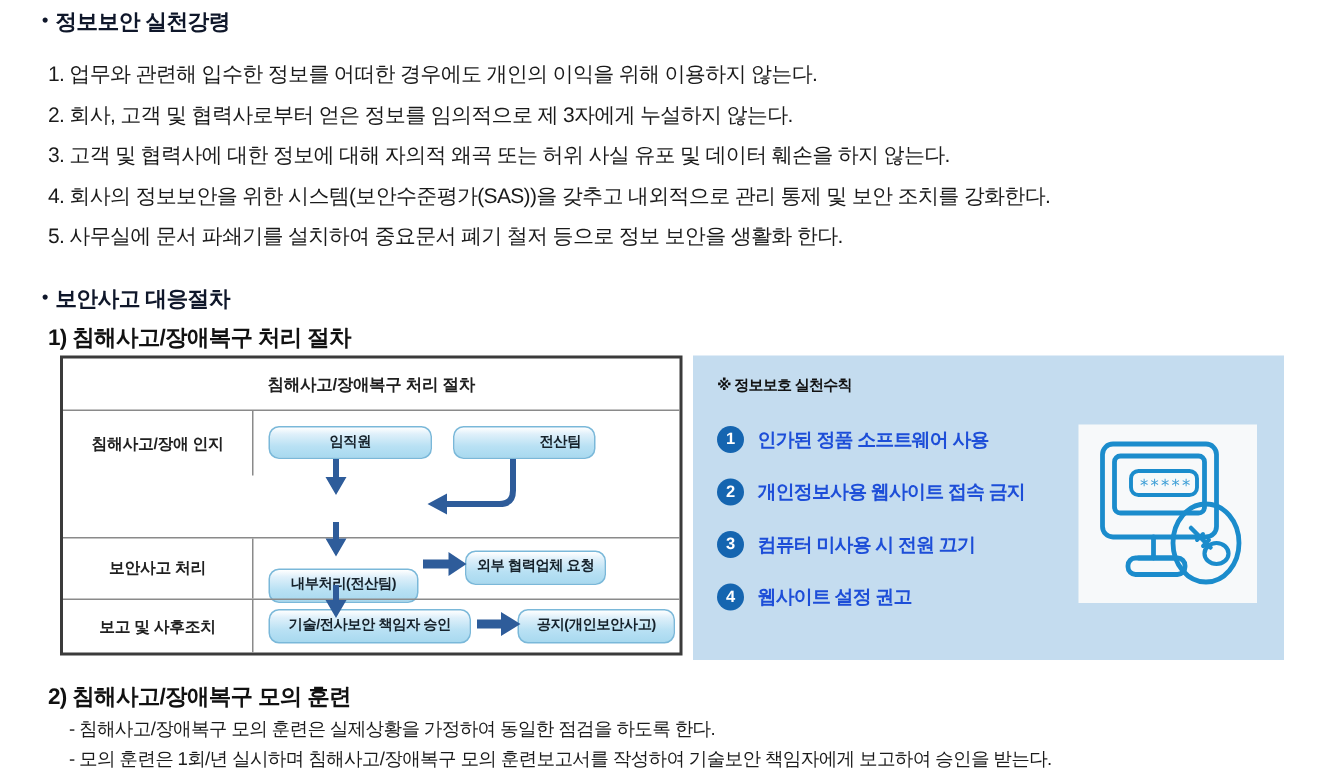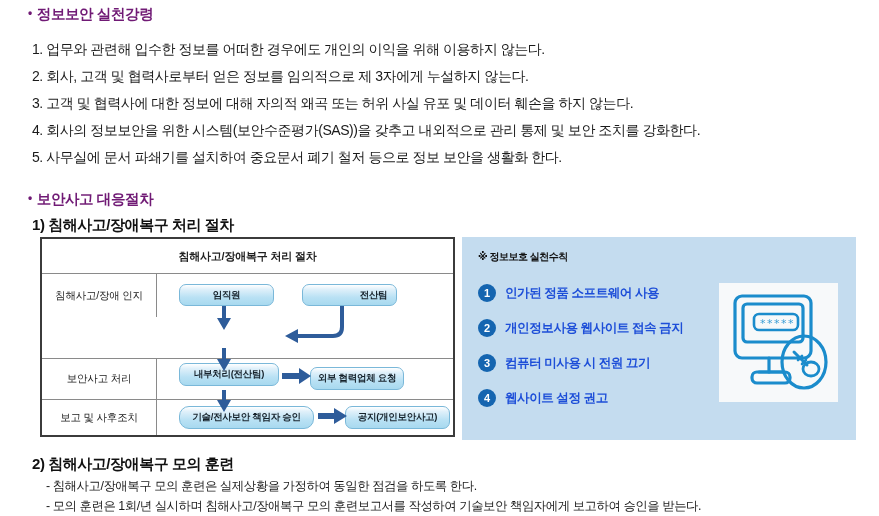--- a/index.html
+++ b/index.html
@@ -11,21 +11,21 @@
     overflow: hidden;
   }
   #page { position: relative; width: 879px; height: 516px; }
 
   
   .section-head {
     position: absolute;
     font-size: 14.5px;
     font-weight: bold;
     letter-spacing: -0.4px;
-    color: #701a75;
+    color: #0f172a;
     white-space: nowrap;
   }
   .section-head .bullet {
     display: inline-block;
     margin-right: 5px;
     font-size: 12px;
     vertical-align: 2px;
   }
   .rule {
     position: absolute;
@@ -58,24 +58,24 @@
     border: 2px solid #3b3b3b;
     background: #fff;
   }
   .fl-row {
     position: absolute; left: 0; width: 100%;
     border-top: 1px solid #8a8a8a;
   }
   .fl-row.first { border-top: none; }
   .fl-label {
     position: absolute; left: 0; top: 0;
-    width: 115px; height: 100%;
+    width: 127px; height: 100%;
     border-right: 1px solid #8a8a8a;
     display: flex; align-items: center; justify-content: center;
-    font-size: 10.5px; font-weight: normal; letter-spacing: -0.2px;
+    font-size: 10.5px; font-weight: bold; letter-spacing: -0.2px;
     color: #202020; text-align: center;
   }
   .fl-body { position: absolute; left: 115px; top: 0; right: 0; height: 100%; }
   #flow-title {
     position: absolute; left: 0; top: 0; width: 100%; height: 100%;
     display: flex; align-items: center; justify-content: center;
     font-size: 11px; font-weight: bold; letter-spacing: -0.2px; color: #202020;
   }
 
   .node {
@@ -146,38 +146,38 @@
 
   <div id="flow-table">
 
     <div class="fl-row first" style="top:0; height:34px;">
       <div id="flow-title">침해사고/장애복구 처리 절차</div>
     </div>
 
     <div class="fl-row" style="top:34px; height:44px;">
       <div class="fl-label">침해사고/장애 인지</div>
       <div class="fl-body">
-        <div class="node" style="left:22px; top:10px; width:95px; height:22px;">임직원</div>
+        <div class="node" style="left:22px; top:10px; width:109px; height:22px;">임직원</div>
         <div class="node" style="left:145px; top:10px; width:95px; height:22px;padding-left:48px;">전산팀</div>
       </div>
     </div>
 
 
     <div class="fl-row" style="top:119px; height:41px;">
       <div class="fl-label">보안사고 처리</div>
       <div class="fl-body">
-        <div class="node" style="left:22px; top:4px; width:100px; height:23px;">내부처리(전산팀)</div>
+        <div class="node" style="left:22px; top:20px; width:100px; height:23px;">내부처리(전산팀)</div>
         <div class="node" style="left:153px; top:8px; width:94px; height:23px;">외부 협력업체 요청</div>
       </div>
     </div>
 
     <div class="fl-row" style="top:160px; height:36px;">
       <div class="fl-label">보고 및 사후조치</div>
       <div class="fl-body">
-        <div class="node" style="left:22px; top:6px; width:135px; height:23px;border-radius:10px;">기술/전사보안 책임자 승인</div>
+        <div class="node" style="left:22px; top:6px; width:135px; height:23px;">기술/전사보안 책임자 승인</div>
         <div class="node" style="left:188px; top:6px; width:105px; height:23px;">공지(개인보안사고)</div>
       </div>
     </div>
 
     <svg style="position:absolute; left:0; top:0; width:100%; height:100%; pointer-events:none;" viewBox="0 0 411 196">
 
       <path d="M184 67 L184 79 L189 79 L182 91 L175 79 L180 79 L180 67 Z" fill="#2e5c9a"></path>
 
       <path d="M302 67 L302 88 Q302 99 291 99 L256 99 L256 104 L243 97 L256 90 L256 95 L291 95 Q298 95 298 88 L298 67 Z" fill="#2e5c9a"></path>
 

